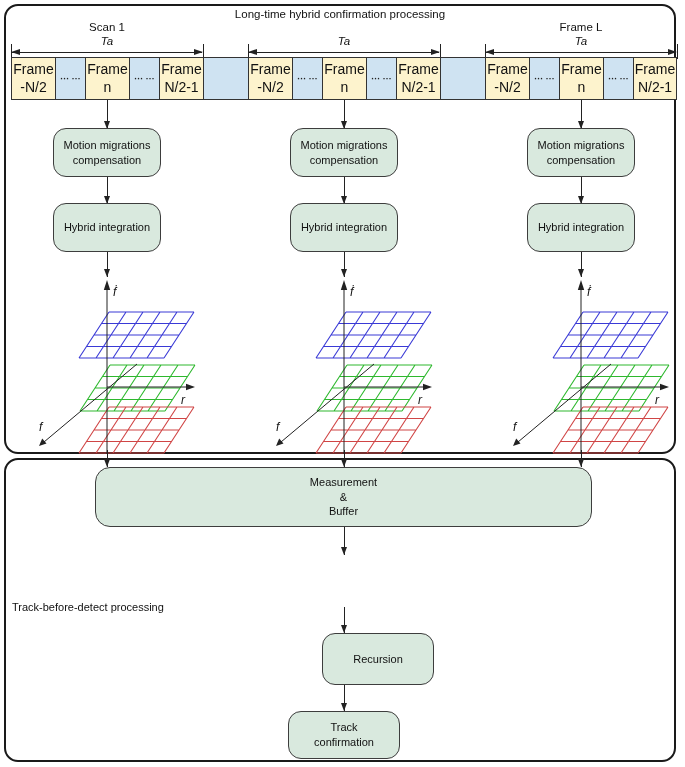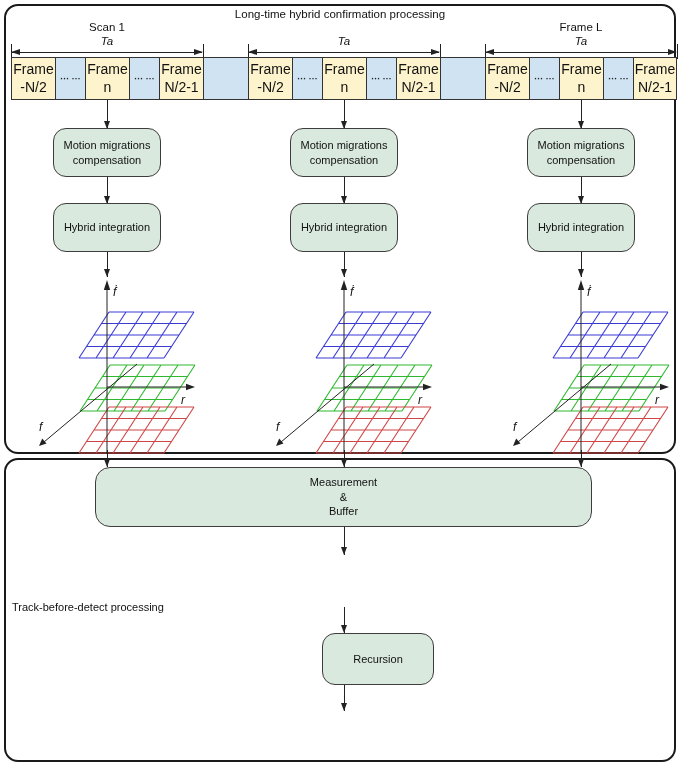--- a/index.html
+++ b/index.html
@@ -206,14 +206,16 @@
 
   <div class="tbd-label" style="left:12px;top:601px;">Track-before-detect processing</div>
 
   <div class="pbox" style="left:95px;top:467px;width:497px;height:60px;border-radius:15px;">Measurement
 &amp;
 Buffer</div>
   <div class="varrow" style="left:343.5px;top:527px;height:28px;"></div>
   <div class="varrow" style="left:343.5px;top:607px;height:26px;"></div>
   <div class="pbox" style="left:288px;top:633px;width:112px;height:52px;margin-left:34px;">Recursion</div>
   <div class="varrow" style="left:343.5px;top:685px;height:26px;"></div>
+  <div class="pbox" style="left:288px;top:711px;width:112px;height:48px;">Track
+confirmation</div>
 
 </div>
 
 </body></html>

